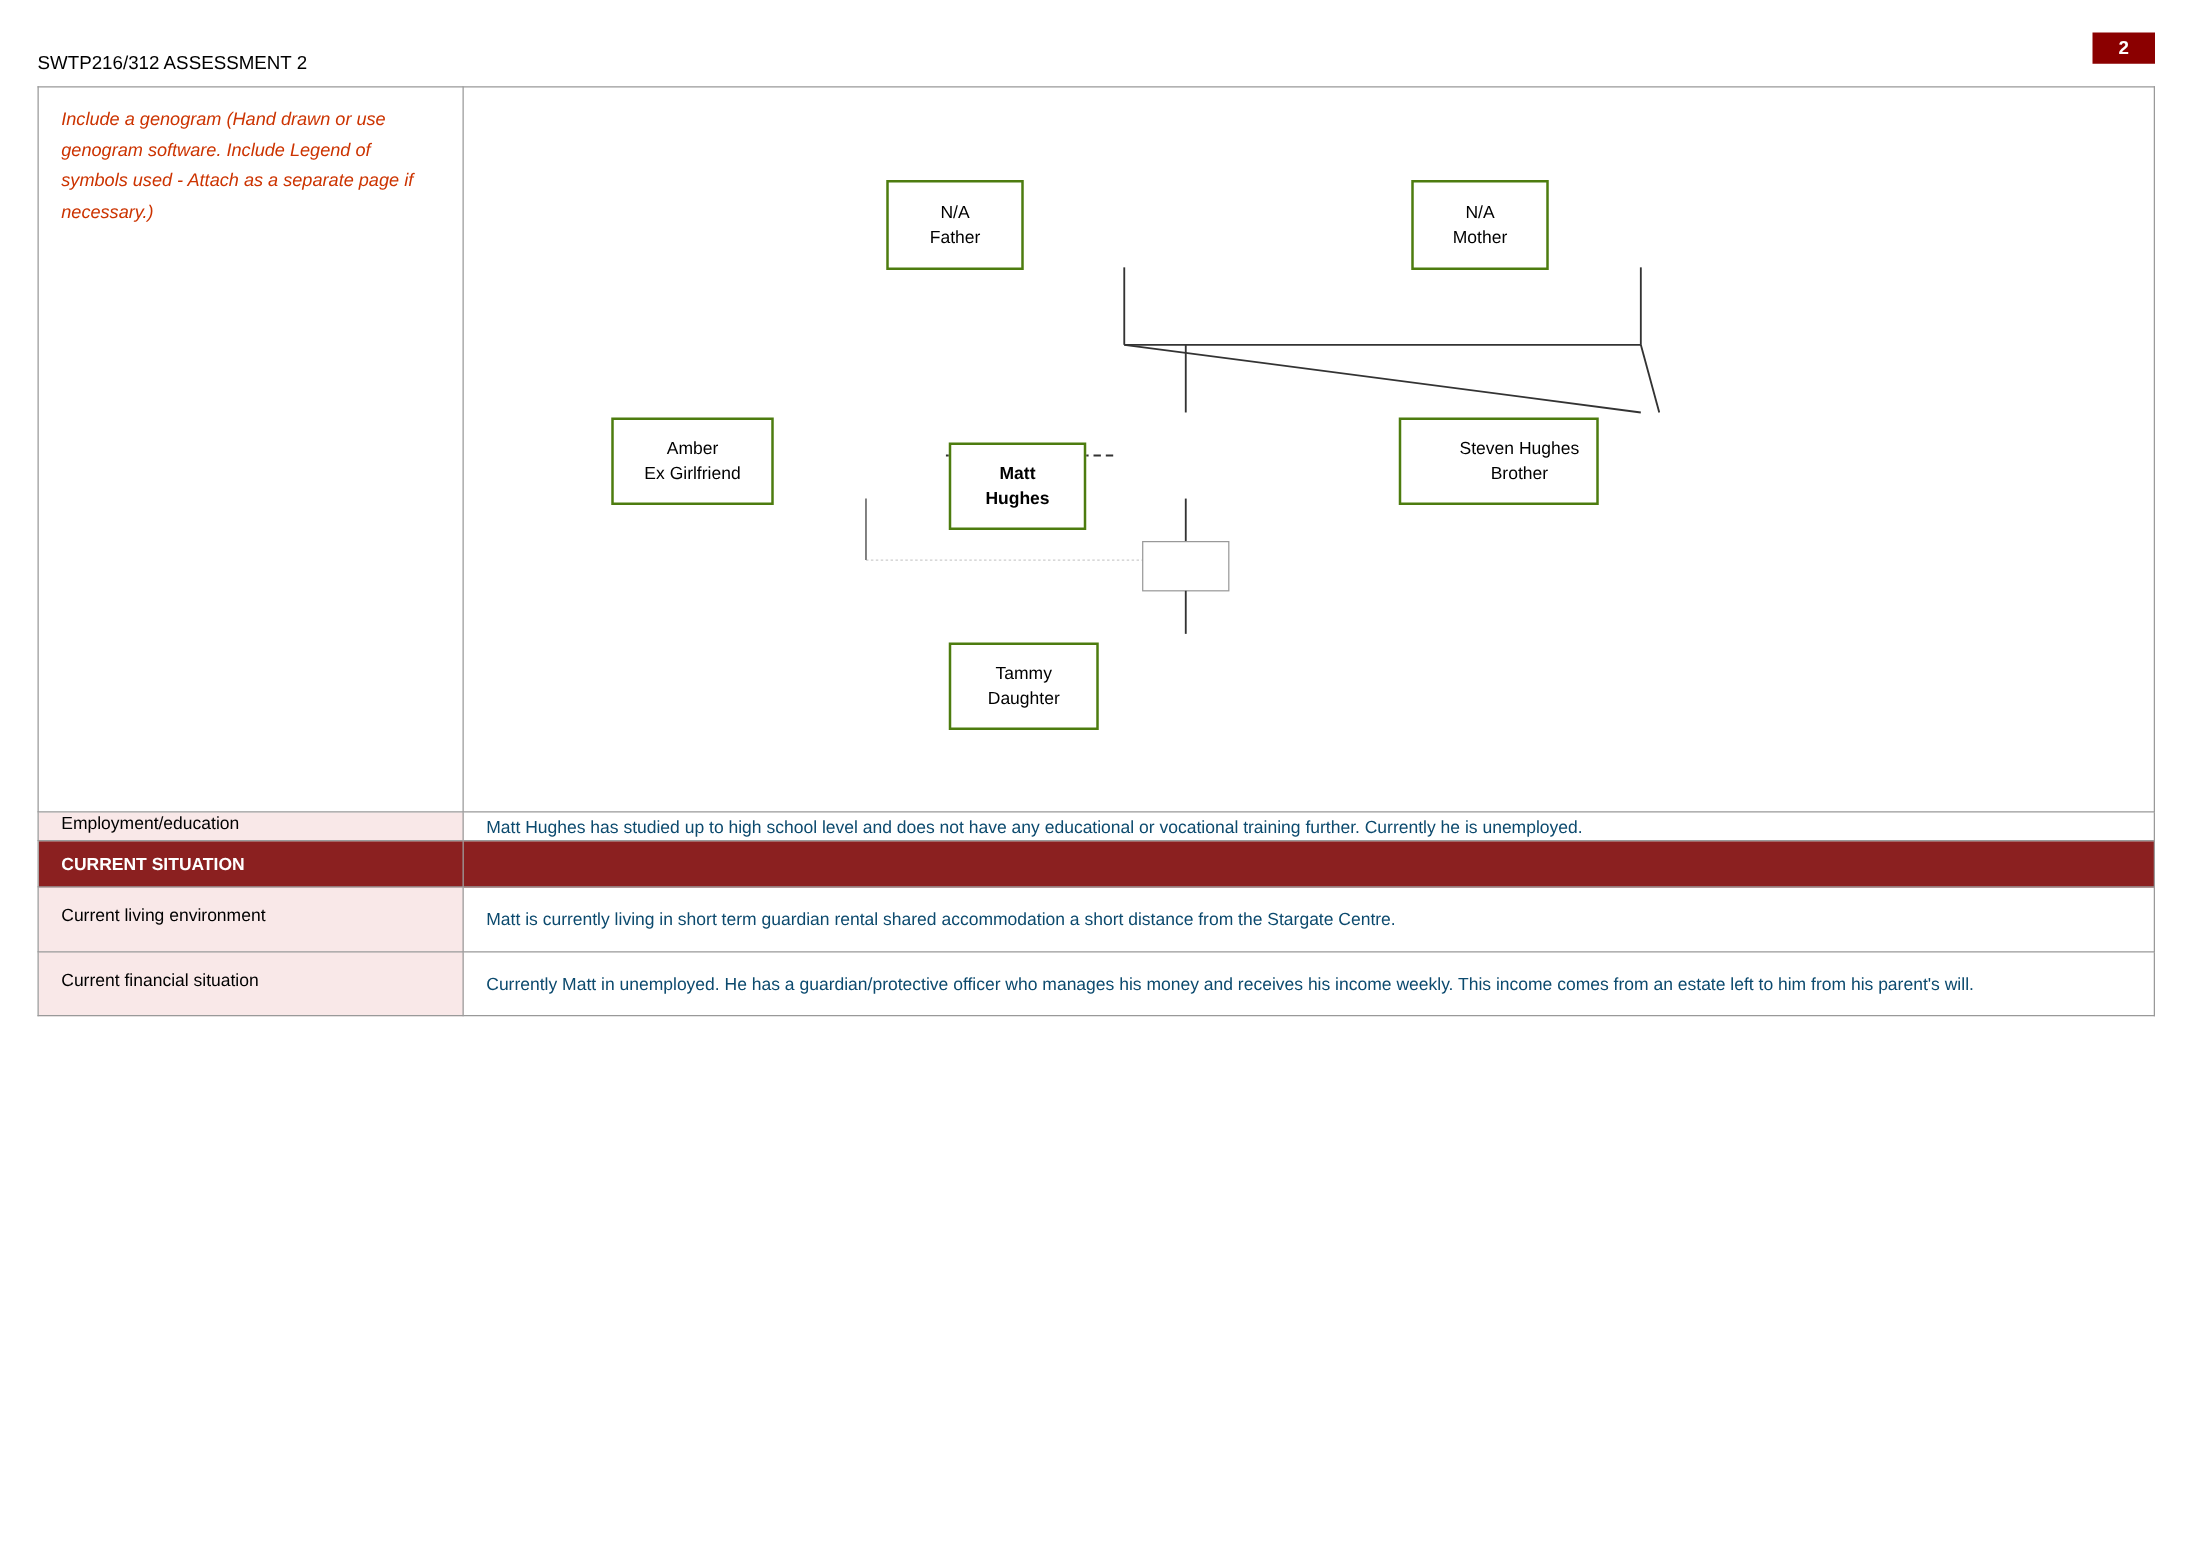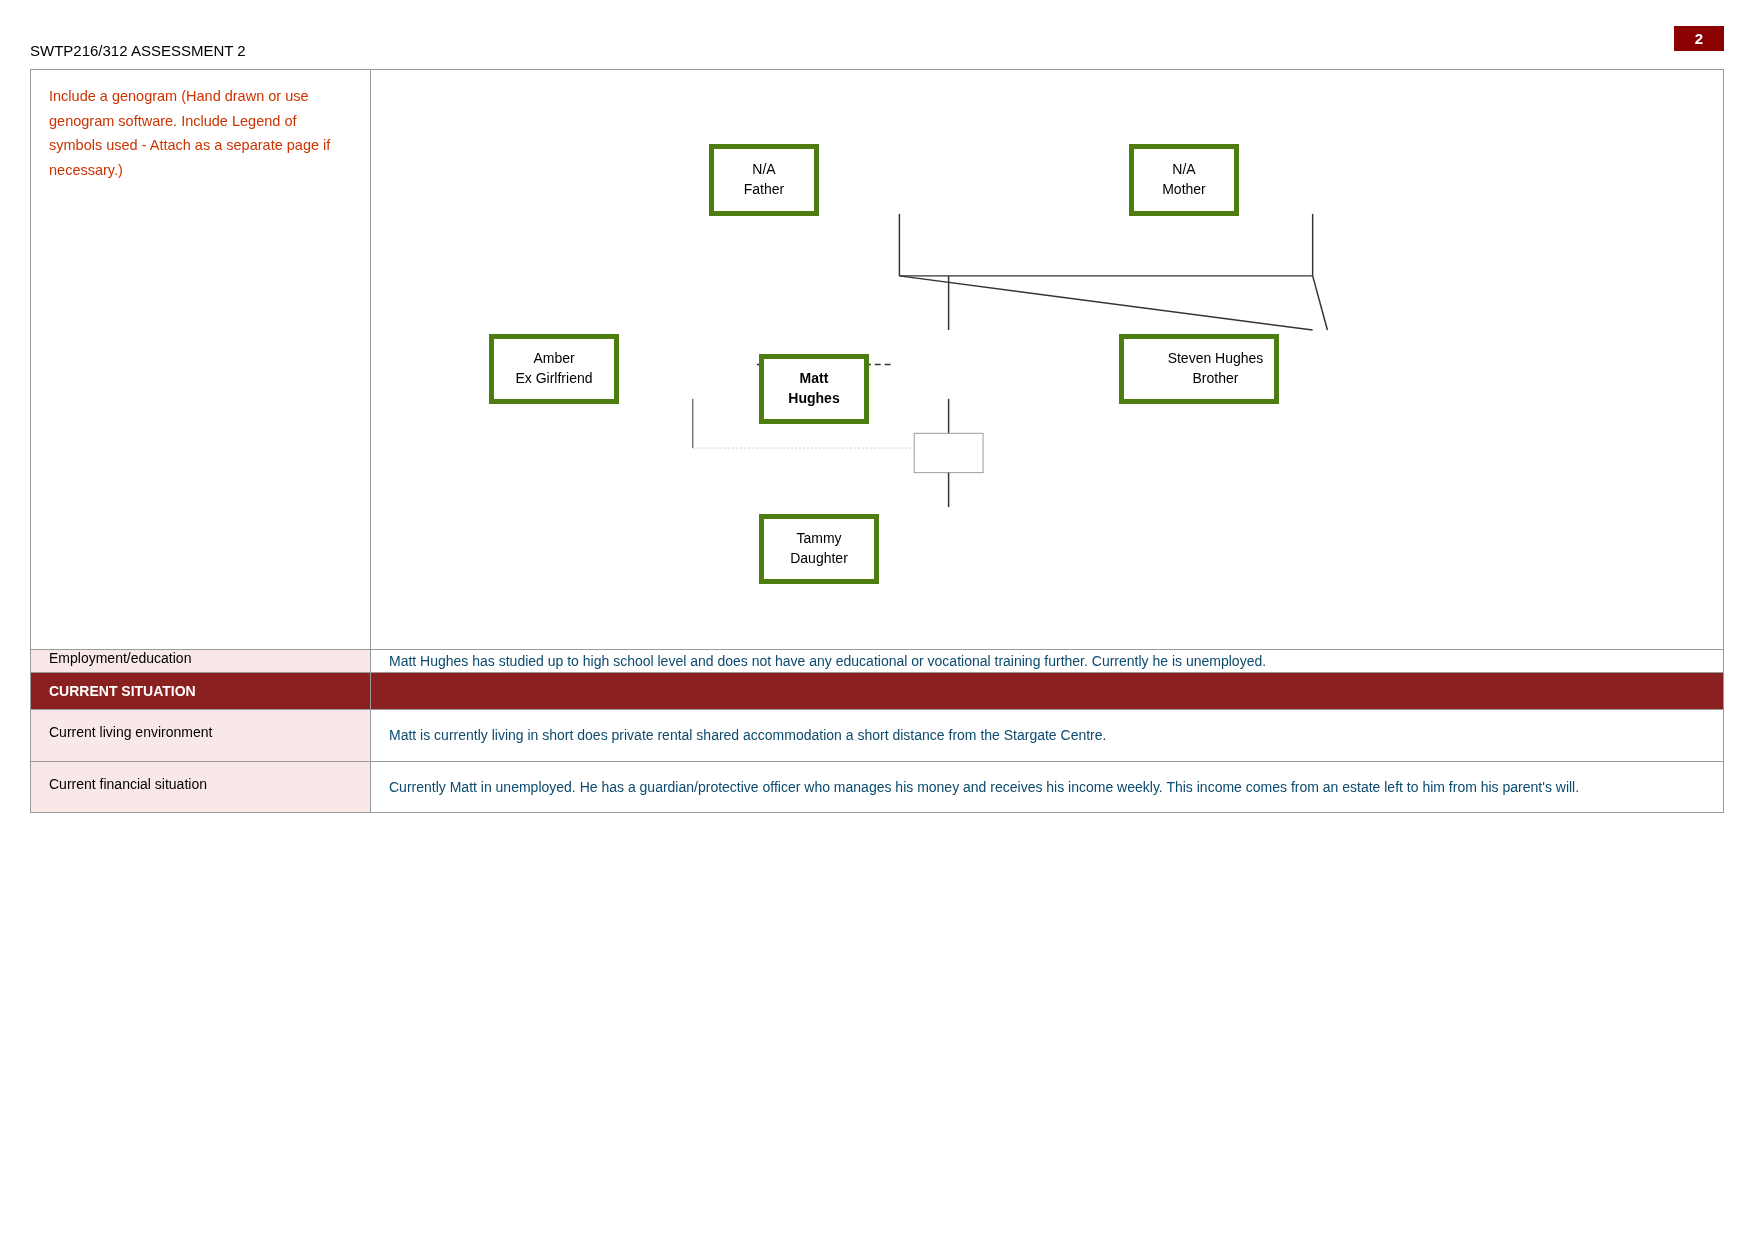--- a/index.html
+++ b/index.html
@@ -45,40 +45,41 @@
 
     .main-table td {
       border: 1px solid #999;
       vertical-align: top;
       padding: 14px 18px;
     }
 
     .left-cell {
       width: 340px;
       color: #cc3300;
+      font-style: italic;
       font-size: 14.5px;
       line-height: 1.7;
     }
 
     .genogram-cell {
       position: relative;
       height: 580px;
       padding: 20px 30px;
     }
 
     .genogram-container {
       position: relative;
       width: 100%;
       height: 100%;
     }
 
     
     .geno-box {
       position: absolute;
-      border: 5px solid #4d7c0f;
+      border: 2px solid #4d7c0f;
       background: #fff;
       text-align: center;
       display: flex;
       flex-direction: column;
       justify-content: center;
       font-size: 14px;
       line-height: 1.4;
     }
 
     .geno-box.bold-name {
@@ -206,21 +207,21 @@
       <td class="content-cell">Matt Hughes has studied up to high school level and does not have any educational or vocational training further. Currently he is unemployed.</td>
     </tr>
 
     <tr class="section-header">
       <td>CURRENT SITUATION</td>
       <td></td>
     </tr>
 
     <tr>
       <td class="label-cell">Current living environment</td>
-      <td class="content-cell">Matt is currently living in short does private rental shared accommodation a short distance from the Stargate Centre.</td>
+      <td class="content-cell">Matt is currently living in short term guardian rental shared accommodation a short distance from the Stargate Centre.</td>
     </tr>
 
     <tr>
       <td class="label-cell">Current financial situation</td>
       <td class="content-cell">Currently Matt in unemployed. He has a guardian/protective officer who manages his money and receives his income weekly.  This income comes from an estate left to him from his parent's will.</td>
     </tr>
 
   </tbody>
 </table>
 

